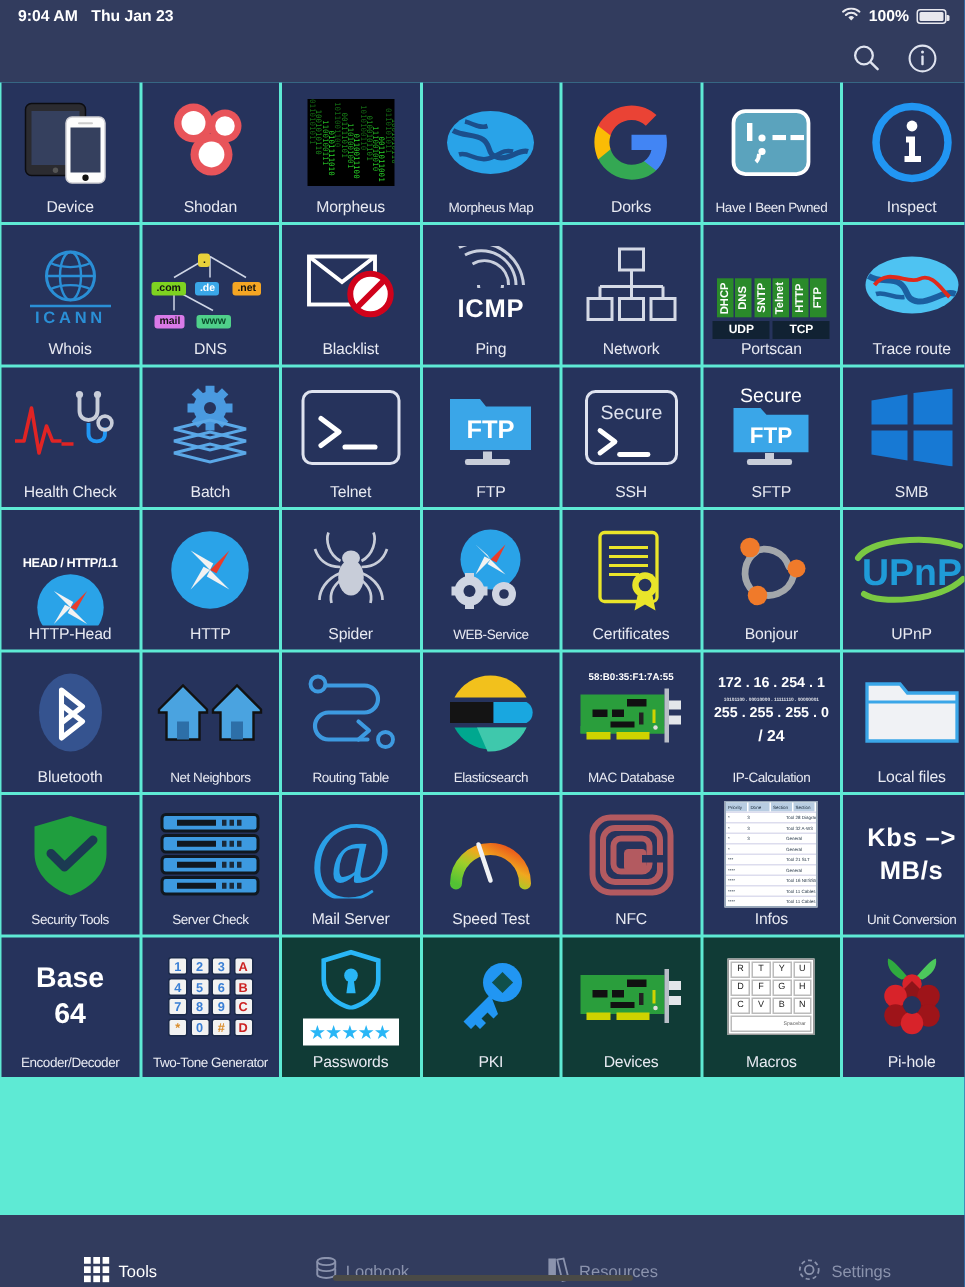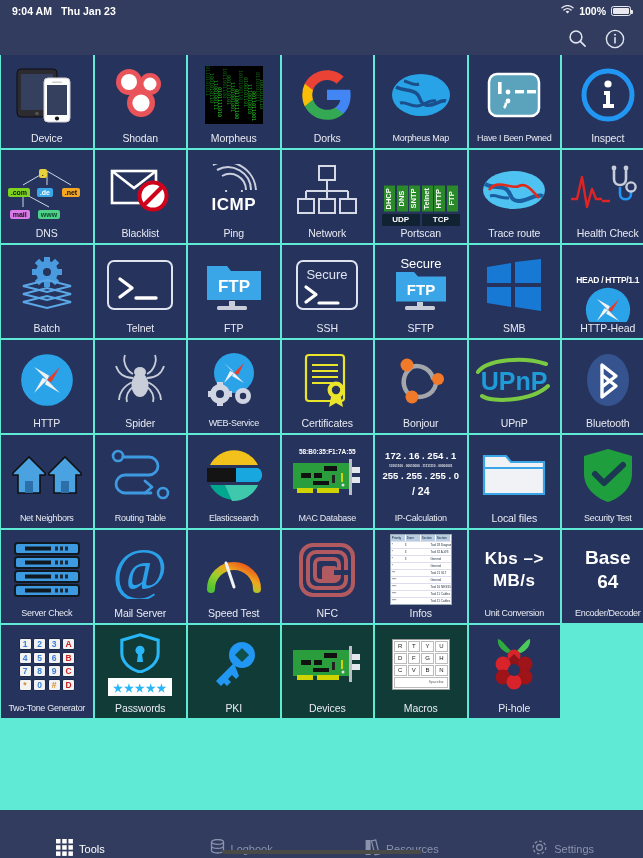--- a/index.html
+++ b/index.html
@@ -205,40 +205,40 @@
             <span style="left: 46.2px; top: 25px; opacity: 0.99;">0011011001</span>
             <span style="left: 50.4px; top: 6px; opacity: 0.45;">0110101011</span>
             <span style="left: 54.6px; top: 13px; opacity: 0.63;">1001010110</span>
           </div>
       </div>
       <div class="lbl">Morpheus</div>
     </div>
 
     <div class="tile">
       <div class="art">
+        <svg width="62" height="52" viewBox="0 0 62 52">
+          <ellipse cx="31" cy="26" rx="29" ry="21" fill="#29a3e8"></ellipse>
+          <path d="M6 18c7 4 14 2 20 6s2 10 10 12 14-6 20-4" stroke="#1b4f8c" stroke-width="3.5" fill="none"></path>
+          <path d="M10 34c6-2 10 4 18 3s10-7 18-5" stroke="#1b4f8c" stroke-width="3" fill="none"></path>
+          <path d="M14 12c5 1 9 5 15 3" stroke="#1b4f8c" stroke-width="3" fill="none"></path>
+        </svg>
+      </div>
+      <div class="lbl tiny">Morpheus Map</div>
+    </div>
+
+    <div class="tile">
+      <div class="art">
         <svg width="54" height="54" viewBox="0 0 48 48">
           <path fill="#4285F4" d="M45 24c0-1.6-.15-3.1-.42-4.6H24v9.1h11.8c-.5 2.7-2 5-4.4 6.6v5.5h7.1C42.7 36.7 45 30.9 45 24z"></path>
           <path fill="#34A853" d="M24 46c6 0 11-2 14.6-5.4l-7.1-5.5c-2 1.3-4.5 2.1-7.5 2.1-5.8 0-10.7-3.9-12.4-9.2H4.2v5.7C7.8 41 15.3 46 24 46z"></path>
           <path fill="#FBBC05" d="M11.6 28c-.45-1.3-.7-2.7-.7-4.1s.25-2.8.7-4.1v-5.7H4.2A22 22 0 0 0 2 23.9c0 3.6.85 7 2.2 10.1z"></path>
           <path fill="#EA4335" d="M24 10.7c3.3 0 6.2 1.1 8.5 3.3l6.3-6.3C35 4.1 30 2 24 2 15.3 2 7.8 7 4.2 14.1l7.4 5.7c1.7-5.3 6.6-9.1 12.4-9.1z"></path>
         </svg>
       </div>
       <div class="lbl">Dorks</div>
-    </div>
-
-    <div class="tile">
-      <div class="art">
-        <svg width="62" height="52" viewBox="0 0 62 52">
-          <ellipse cx="31" cy="26" rx="29" ry="21" fill="#29a3e8"></ellipse>
-          <path d="M6 18c7 4 14 2 20 6s2 10 10 12 14-6 20-4" stroke="#1b4f8c" stroke-width="3.5" fill="none"></path>
-          <path d="M10 34c6-2 10 4 18 3s10-7 18-5" stroke="#1b4f8c" stroke-width="3" fill="none"></path>
-          <path d="M14 12c5 1 9 5 15 3" stroke="#1b4f8c" stroke-width="3" fill="none"></path>
-        </svg>
-      </div>
-      <div class="lbl tiny">Morpheus Map</div>
     </div>
 
     <div class="tile">
       <div class="art">
         <svg width="62" height="50" viewBox="0 0 62 50">
           <rect x="6" y="4" width="50" height="42" rx="8" fill="#5ba3bd" stroke="#fff" stroke-width="2.5"></rect>
           <rect x="15" y="12" width="3.6" height="12" fill="#fff"></rect>
           <circle cx="25" cy="22" r="2.4" fill="#fff"></circle>
           <circle cx="25" cy="31" r="2.4" fill="#fff"></circle>
           <path d="M23 32.5c0 3-1 4.5-2 5.5" stroke="#fff" stroke-width="2.6" fill="none"></path>
@@ -253,20 +253,33 @@
       <div class="art">
         <svg width="56" height="56" viewBox="0 0 56 56">
           <circle cx="28" cy="28" r="24" fill="none" stroke="#2196f3" stroke-width="5"></circle>
           <circle cx="28" cy="17" r="3.6" fill="#fff"></circle>
           <path d="M24 24h6v13h4v4H23v-4h3v-9h-2z" fill="#fff"></path>
         </svg>
       </div>
       <div class="lbl">Inspect</div>
     </div>
 
+    <div class="tile">
+      <div class="art">
+        <svg width="70" height="56" viewBox="0 0 70 56">
+          <circle cx="35" cy="22" r="16" fill="none" stroke="#2a8fd6" stroke-width="2"></circle>
+          <ellipse cx="35" cy="22" rx="7" ry="16" fill="none" stroke="#2a8fd6" stroke-width="1.6"></ellipse>
+          <line x1="19" y1="22" x2="51" y2="22" stroke="#2a8fd6" stroke-width="1.6"></line>
+          <path d="M21 13c8 4 20 4 28 0M21 31c8-4 20-4 28 0" stroke="#2a8fd6" stroke-width="1.5" fill="none"></path>
+          <line x1="8" y1="42" x2="62" y2="42" stroke="#2a8fd6" stroke-width="1.6"></line>
+          <text x="35" y="53" font-family="Liberation Sans, sans-serif" font-size="11" font-weight="bold" fill="#2a8fd6" text-anchor="middle" letter-spacing="2.5">ICANN</text>
+        </svg>
+      </div>
+      <div class="lbl">Whois</div>
+    </div>
 
     <div class="tile">
       <div class="art">
         <div style="position:relative;width:84px;height:62px;">
           <svg width="84" height="62" viewBox="0 0 84 62" style="position:absolute;inset:0;">
             <line x1="42" y1="12" x2="18" y2="26" stroke="#cfd6e6" stroke-width="1"></line>
             <line x1="42" y1="12" x2="42" y2="26" stroke="#cfd6e6" stroke-width="1"></line>
             <line x1="42" y1="12" x2="66" y2="26" stroke="#cfd6e6" stroke-width="1"></line>
             <line x1="18" y1="34" x2="18" y2="48" stroke="#cfd6e6" stroke-width="1"></line>
             <line x1="18" y1="34" x2="44" y2="48" stroke="#cfd6e6" stroke-width="1"></line>
@@ -672,21 +685,21 @@
       <div class="lbl">Local files</div>
     </div>
 
     <div class="tile">
       <div class="art">
         <svg width="56" height="56" viewBox="0 0 56 56">
           <path d="M28 2 52 9v18c0 14-12 24-24 28C16 51 4 41 4 27V9z" fill="#1f9e3e"></path>
           <path d="M15 27l9 9 19-18" stroke="#1b3a52" stroke-width="6" fill="none" stroke-linecap="round" stroke-linejoin="round"></path>
         </svg>
       </div>
-      <div class="lbl tiny">Security Test</div>
+      <div class="lbl tiny">Security Tools</div>
     </div>
 
     <div class="tile">
       <div class="art">
         <svg width="68" height="58" viewBox="0 0 68 58">
           <g>
             <rect x="2" y="2" width="64" height="11" rx="2.5" fill="#3d9ae0" stroke="#101820" stroke-width="2"></rect>
             <rect x="2" y="16" width="64" height="11" rx="2.5" fill="#3d9ae0" stroke="#101820" stroke-width="2"></rect>
             <rect x="2" y="30" width="64" height="11" rx="2.5" fill="#3d9ae0" stroke="#101820" stroke-width="2"></rect>
             <rect x="2" y="44" width="64" height="11" rx="2.5" fill="#3d9ae0" stroke="#101820" stroke-width="2"></rect>

